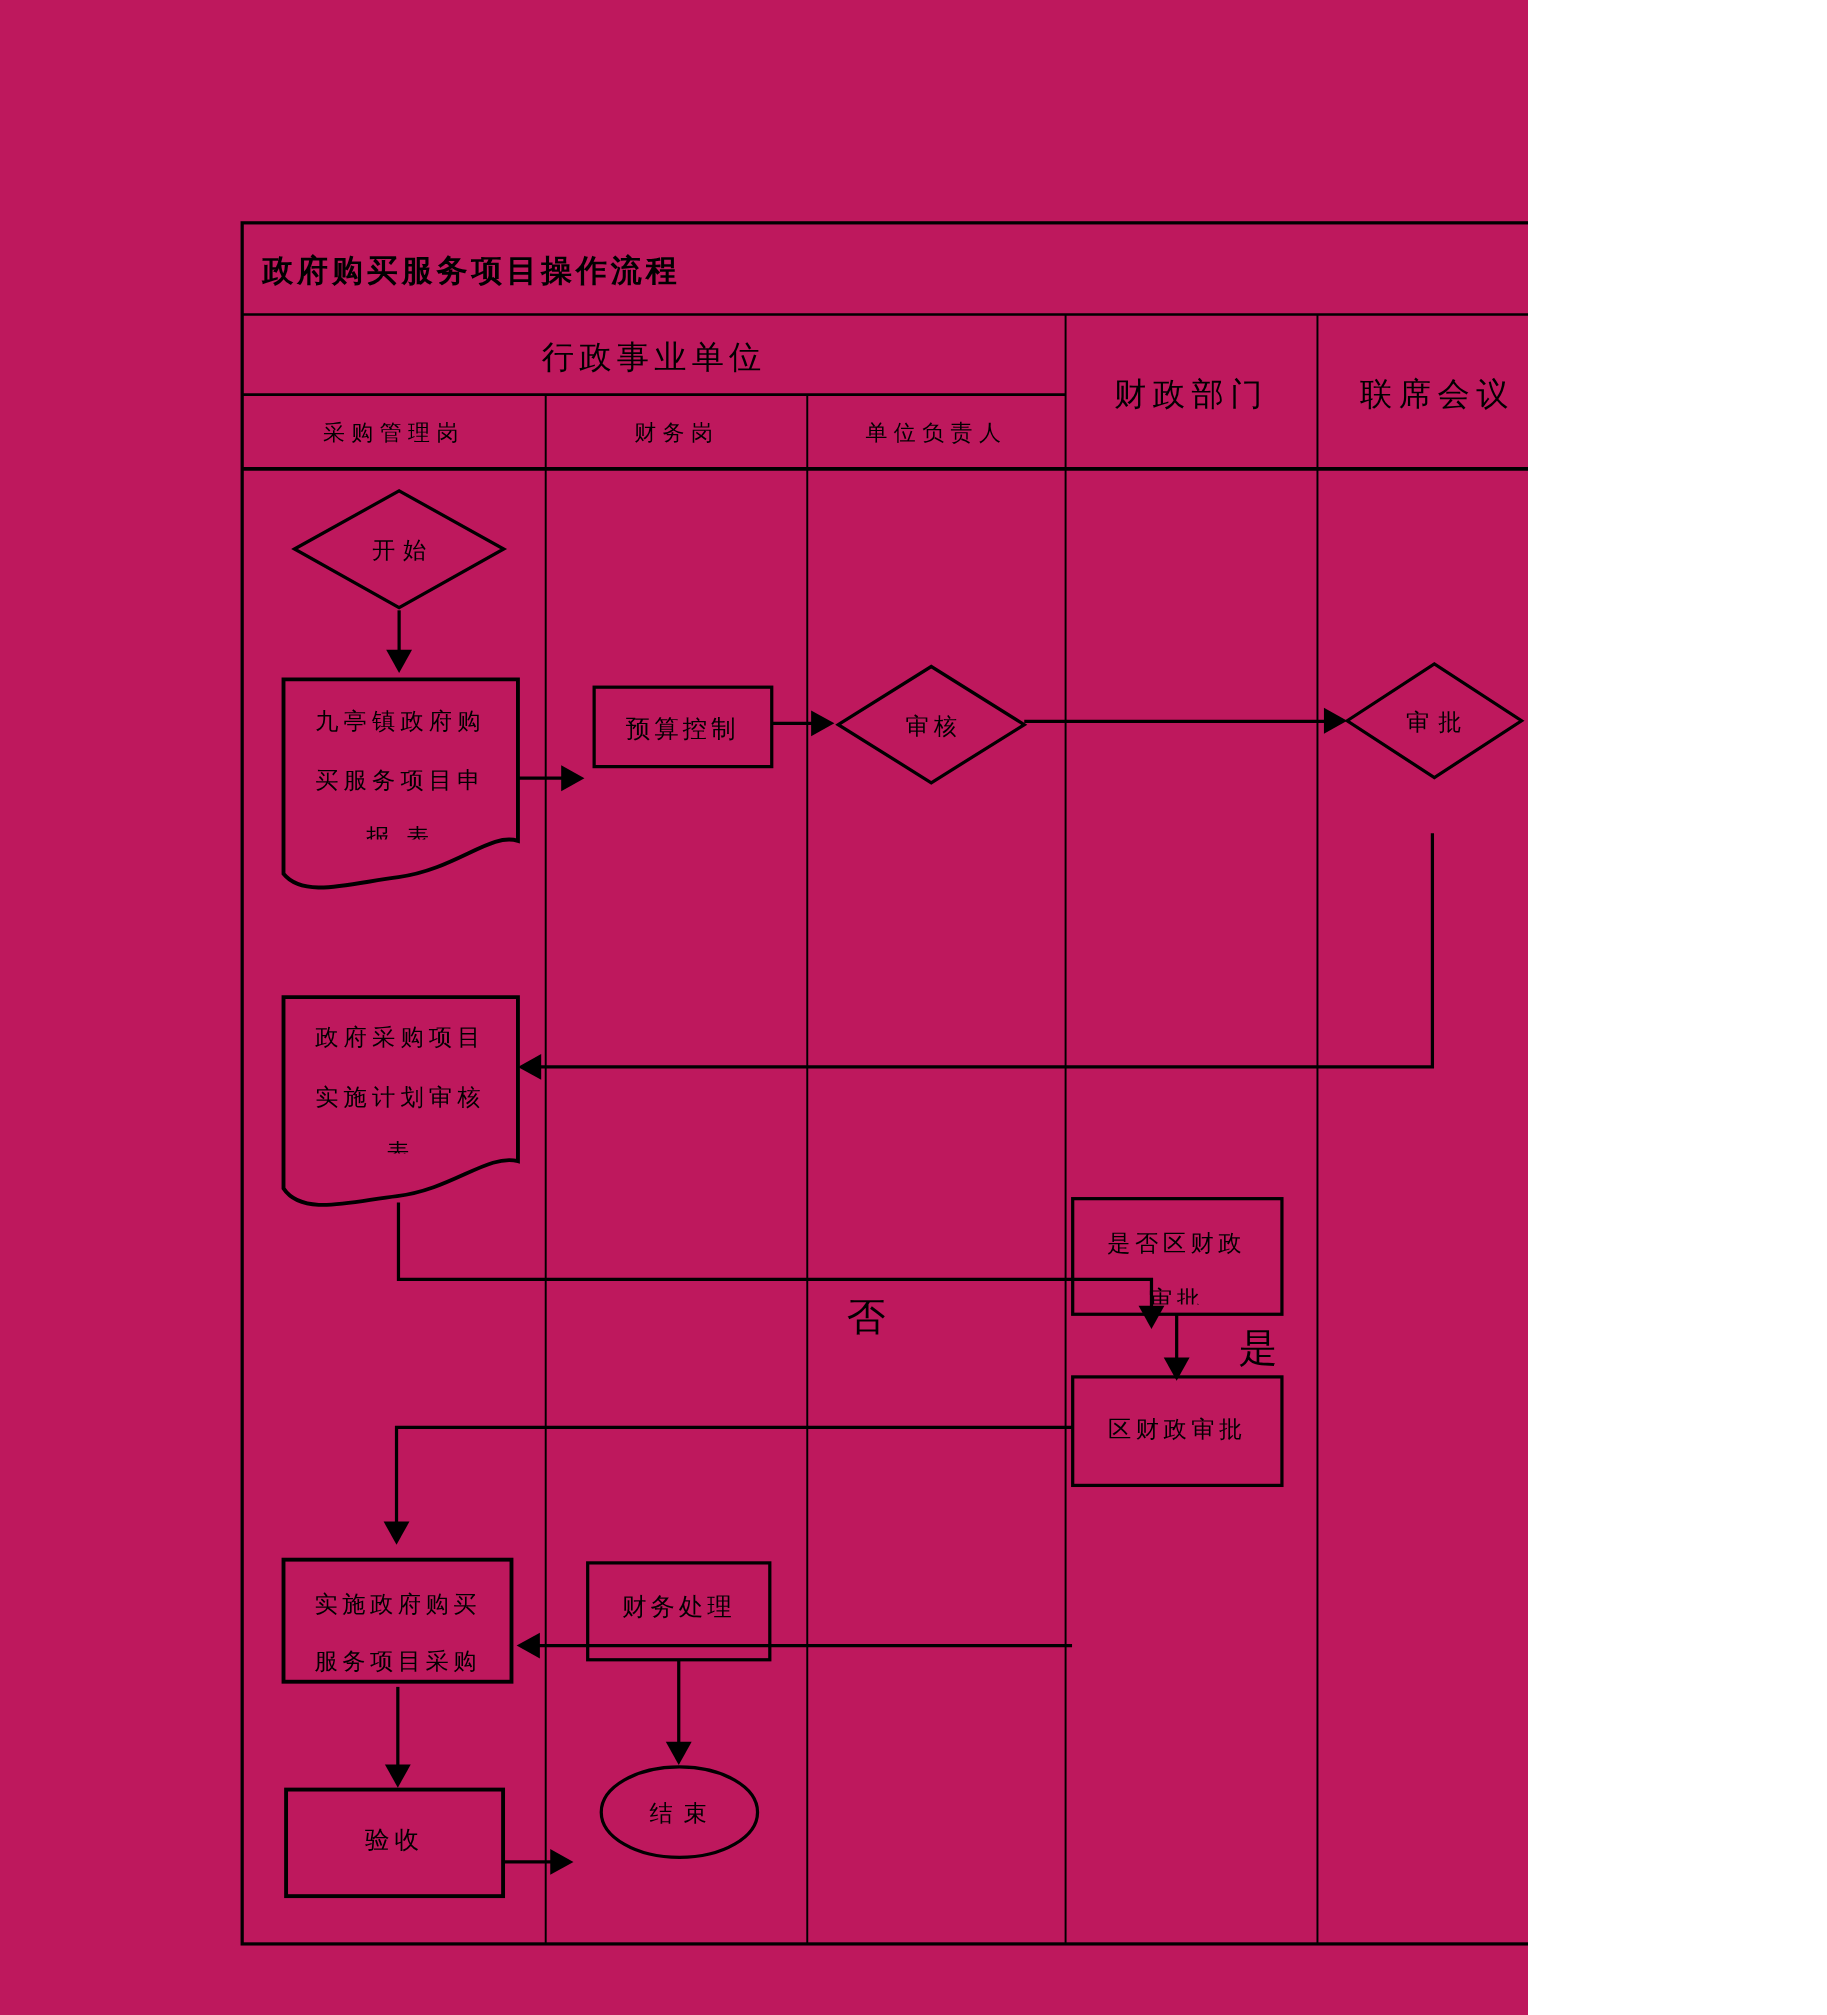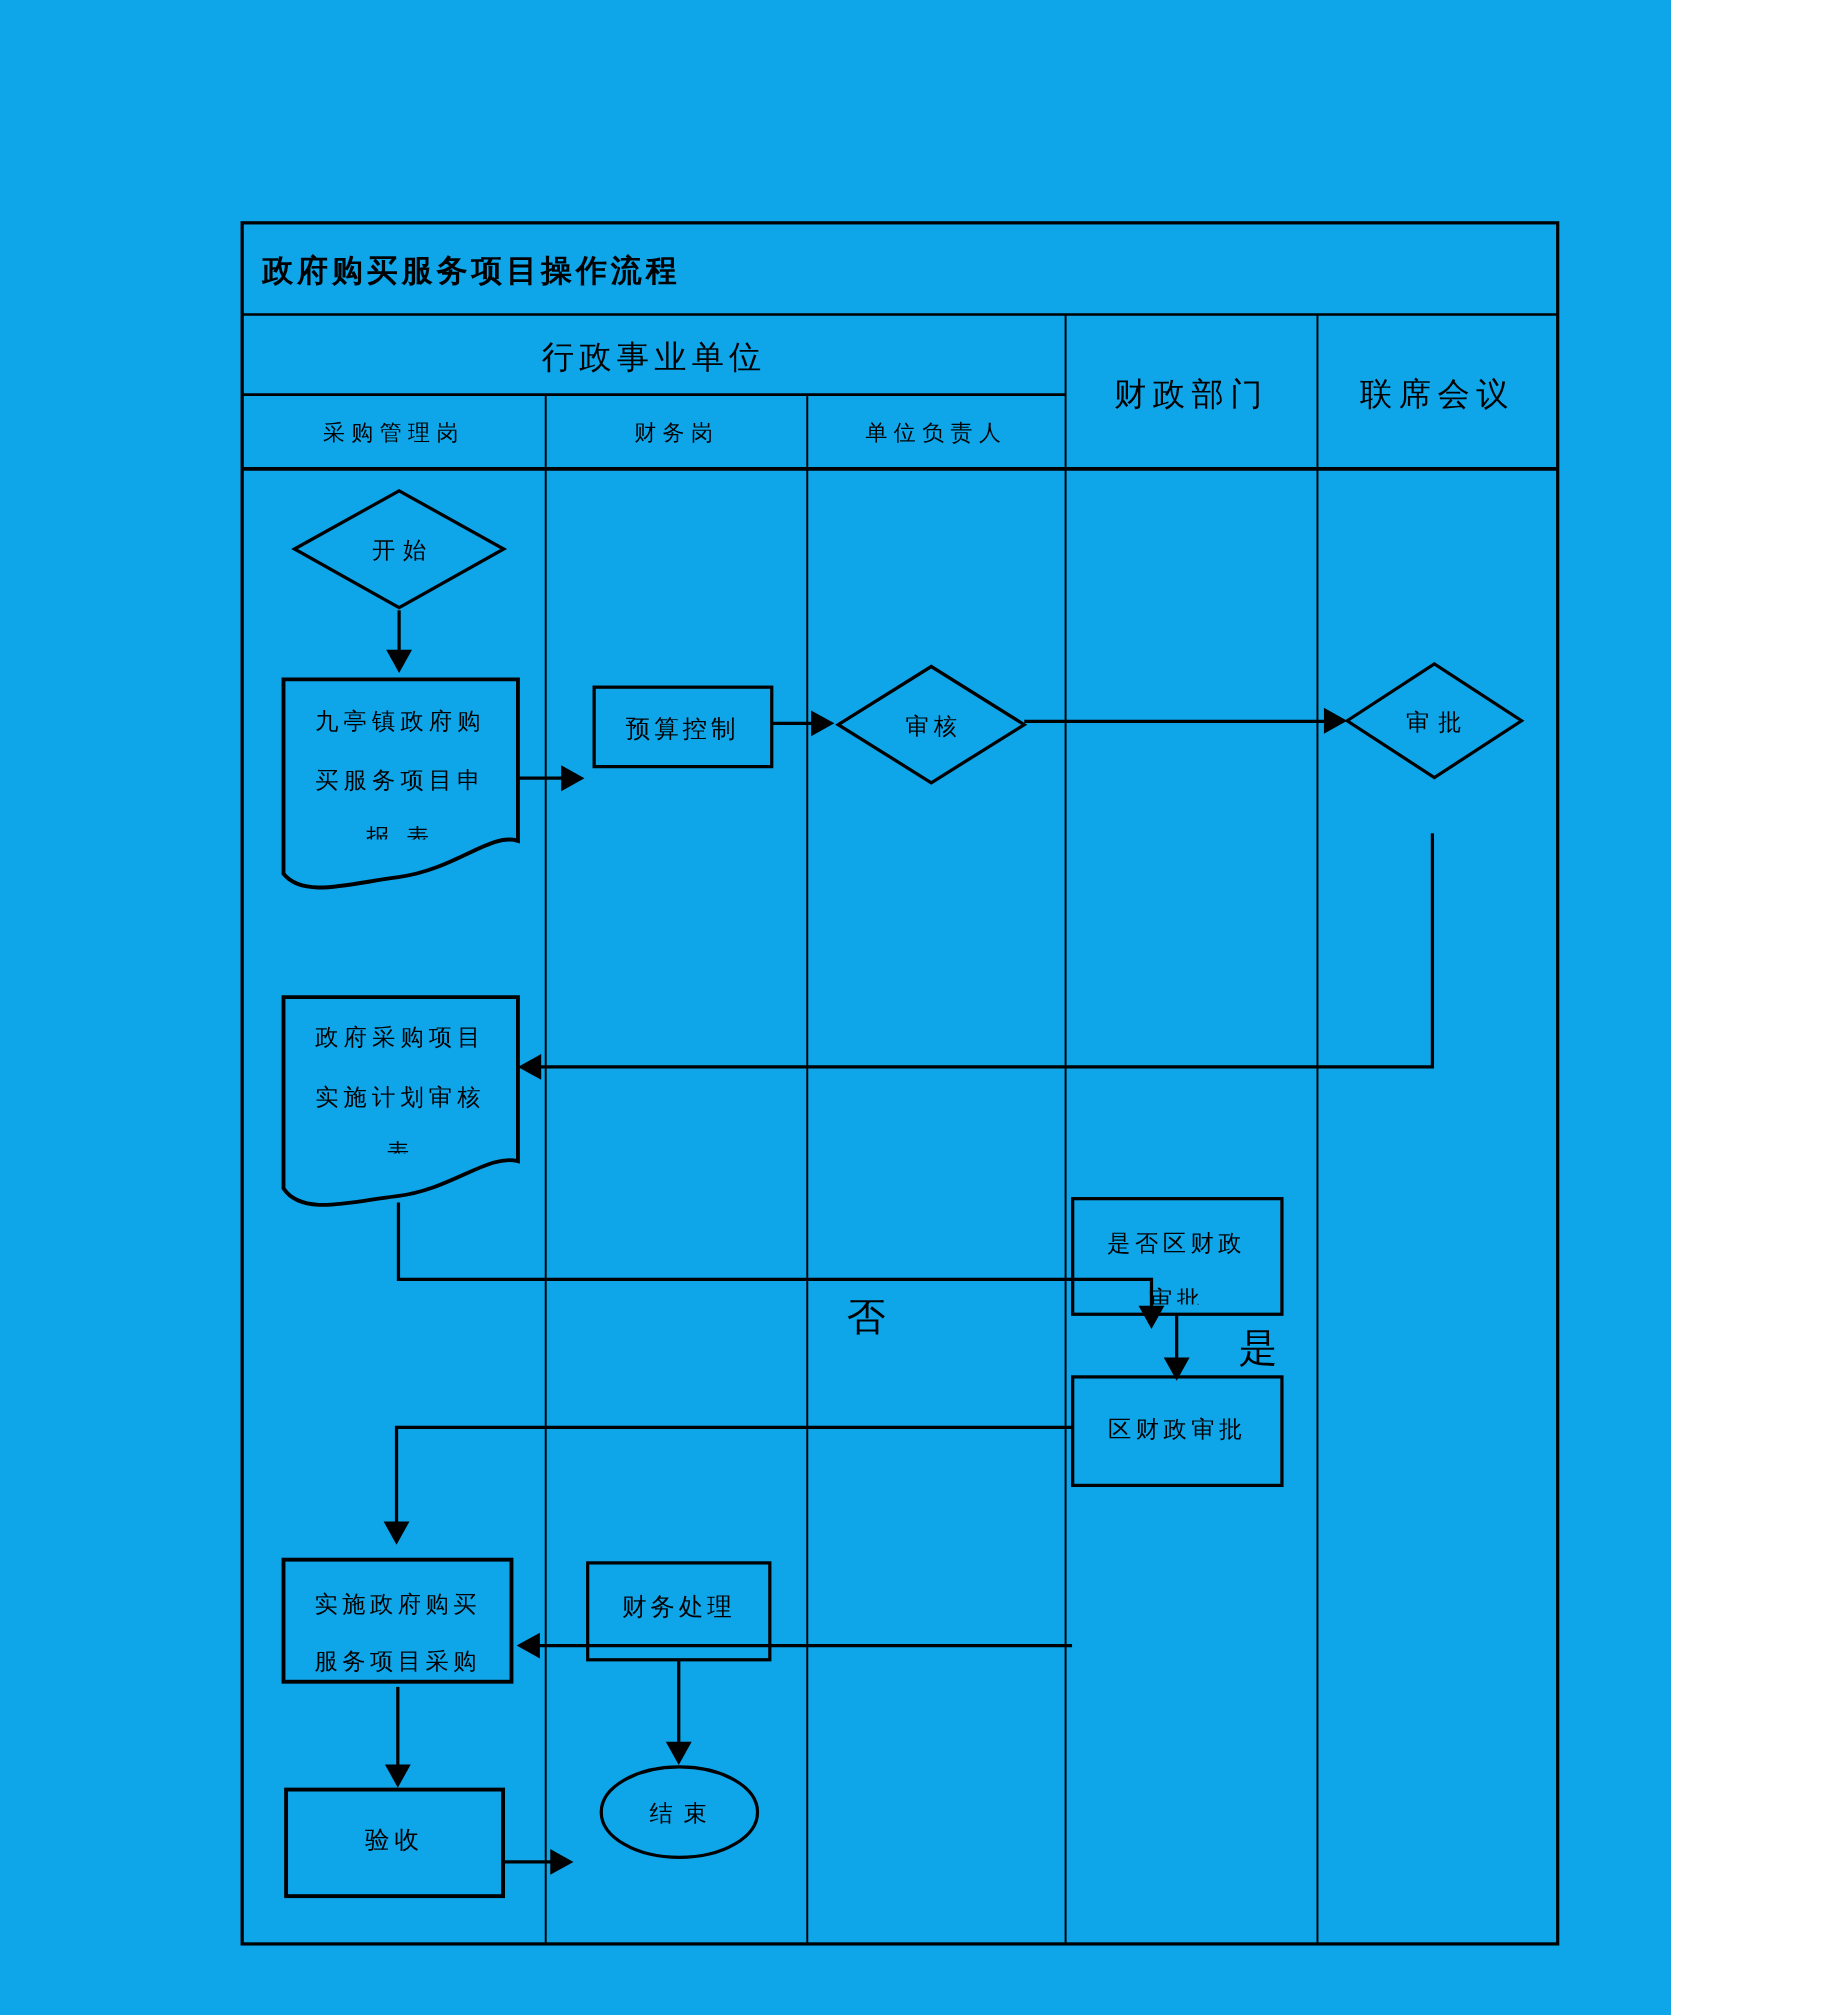--- a/index.html
+++ b/index.html
@@ -1,16 +1,16 @@
 <!DOCTYPE html>
 <html style="font-size:10.3px"><head>
 <meta charset="utf-8">
 <style>
   html,body{margin:0;padding:0;background:#ffffff;}
-  .page{position:relative;width:1671px;height:2015px;background:#0ea5e9;overflow:hidden;
+  .page{position:relative;width:1528px;height:2015px;background:#be185d;overflow:hidden;
         font-family:"Liberation Serif","DejaVu Serif",serif;}
   svg{position:absolute;left:0;top:0;}
   svg text{fill:#000;font-family:"Liberation Serif","DejaVu Serif",serif;}
   .shape{fill:none;stroke:#000;}
   .conn{fill:none;stroke:#000;stroke-width:5;}
   .thin{stroke-width:3;}
   .head{fill:#000;stroke:none;}
   .lbl{text-anchor:middle;dominant-baseline:central;}
 </style>
 </head>

